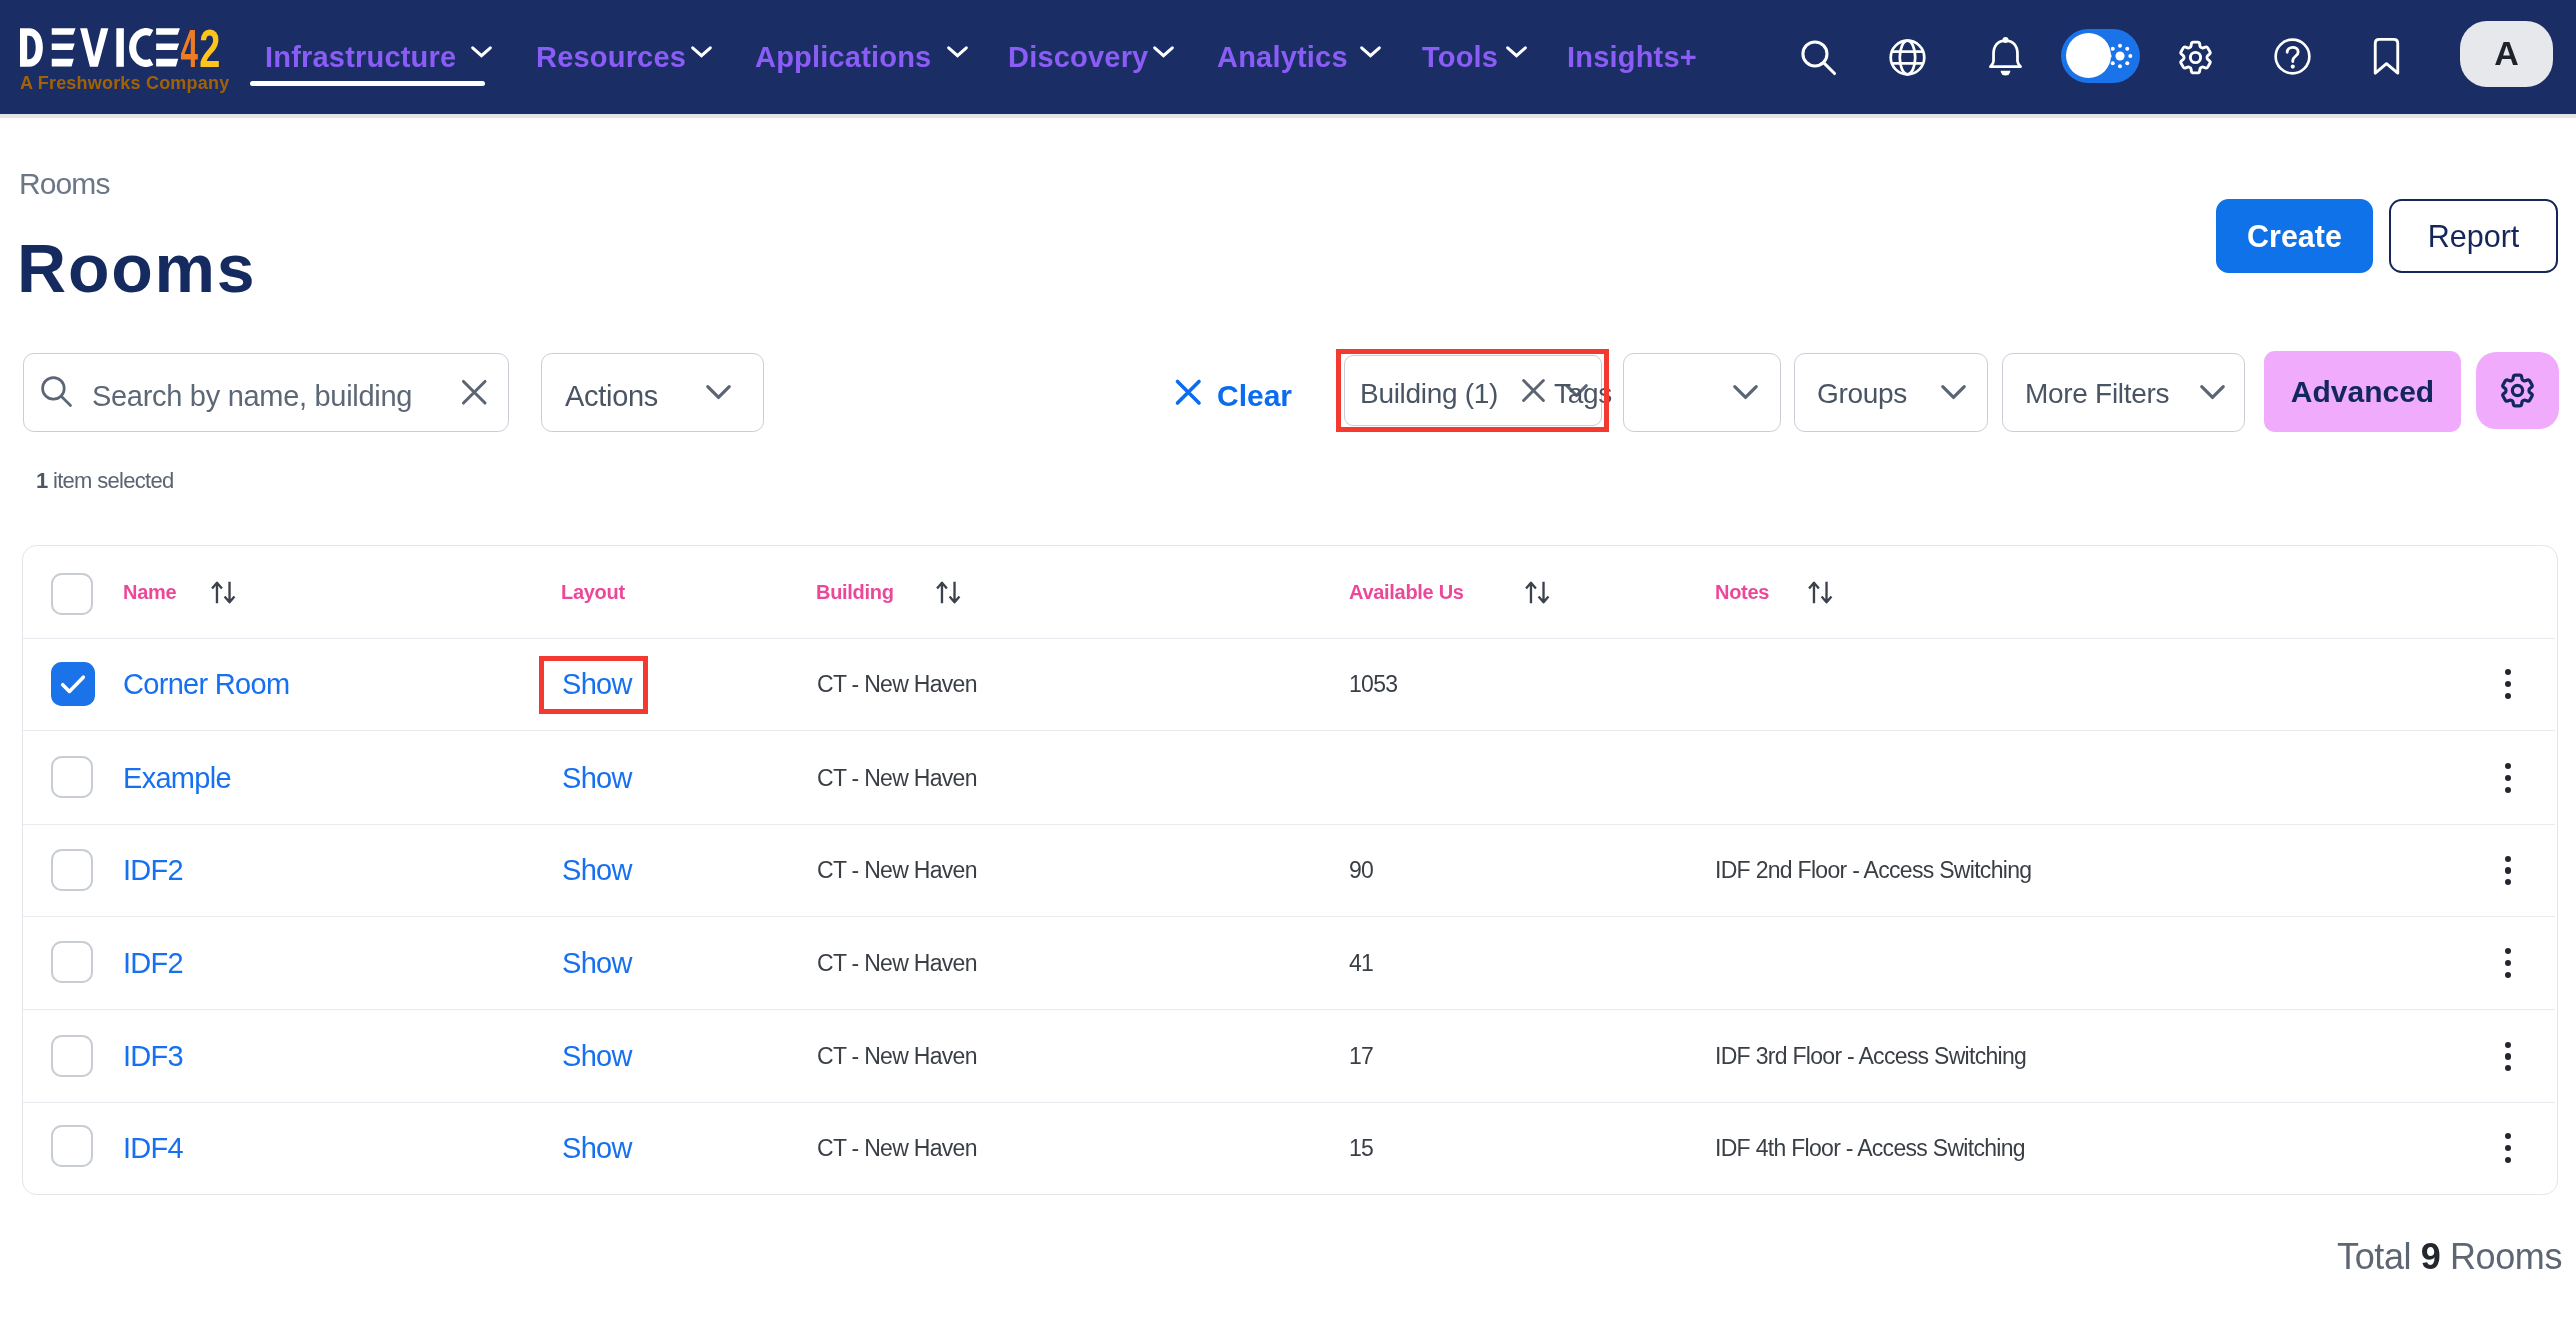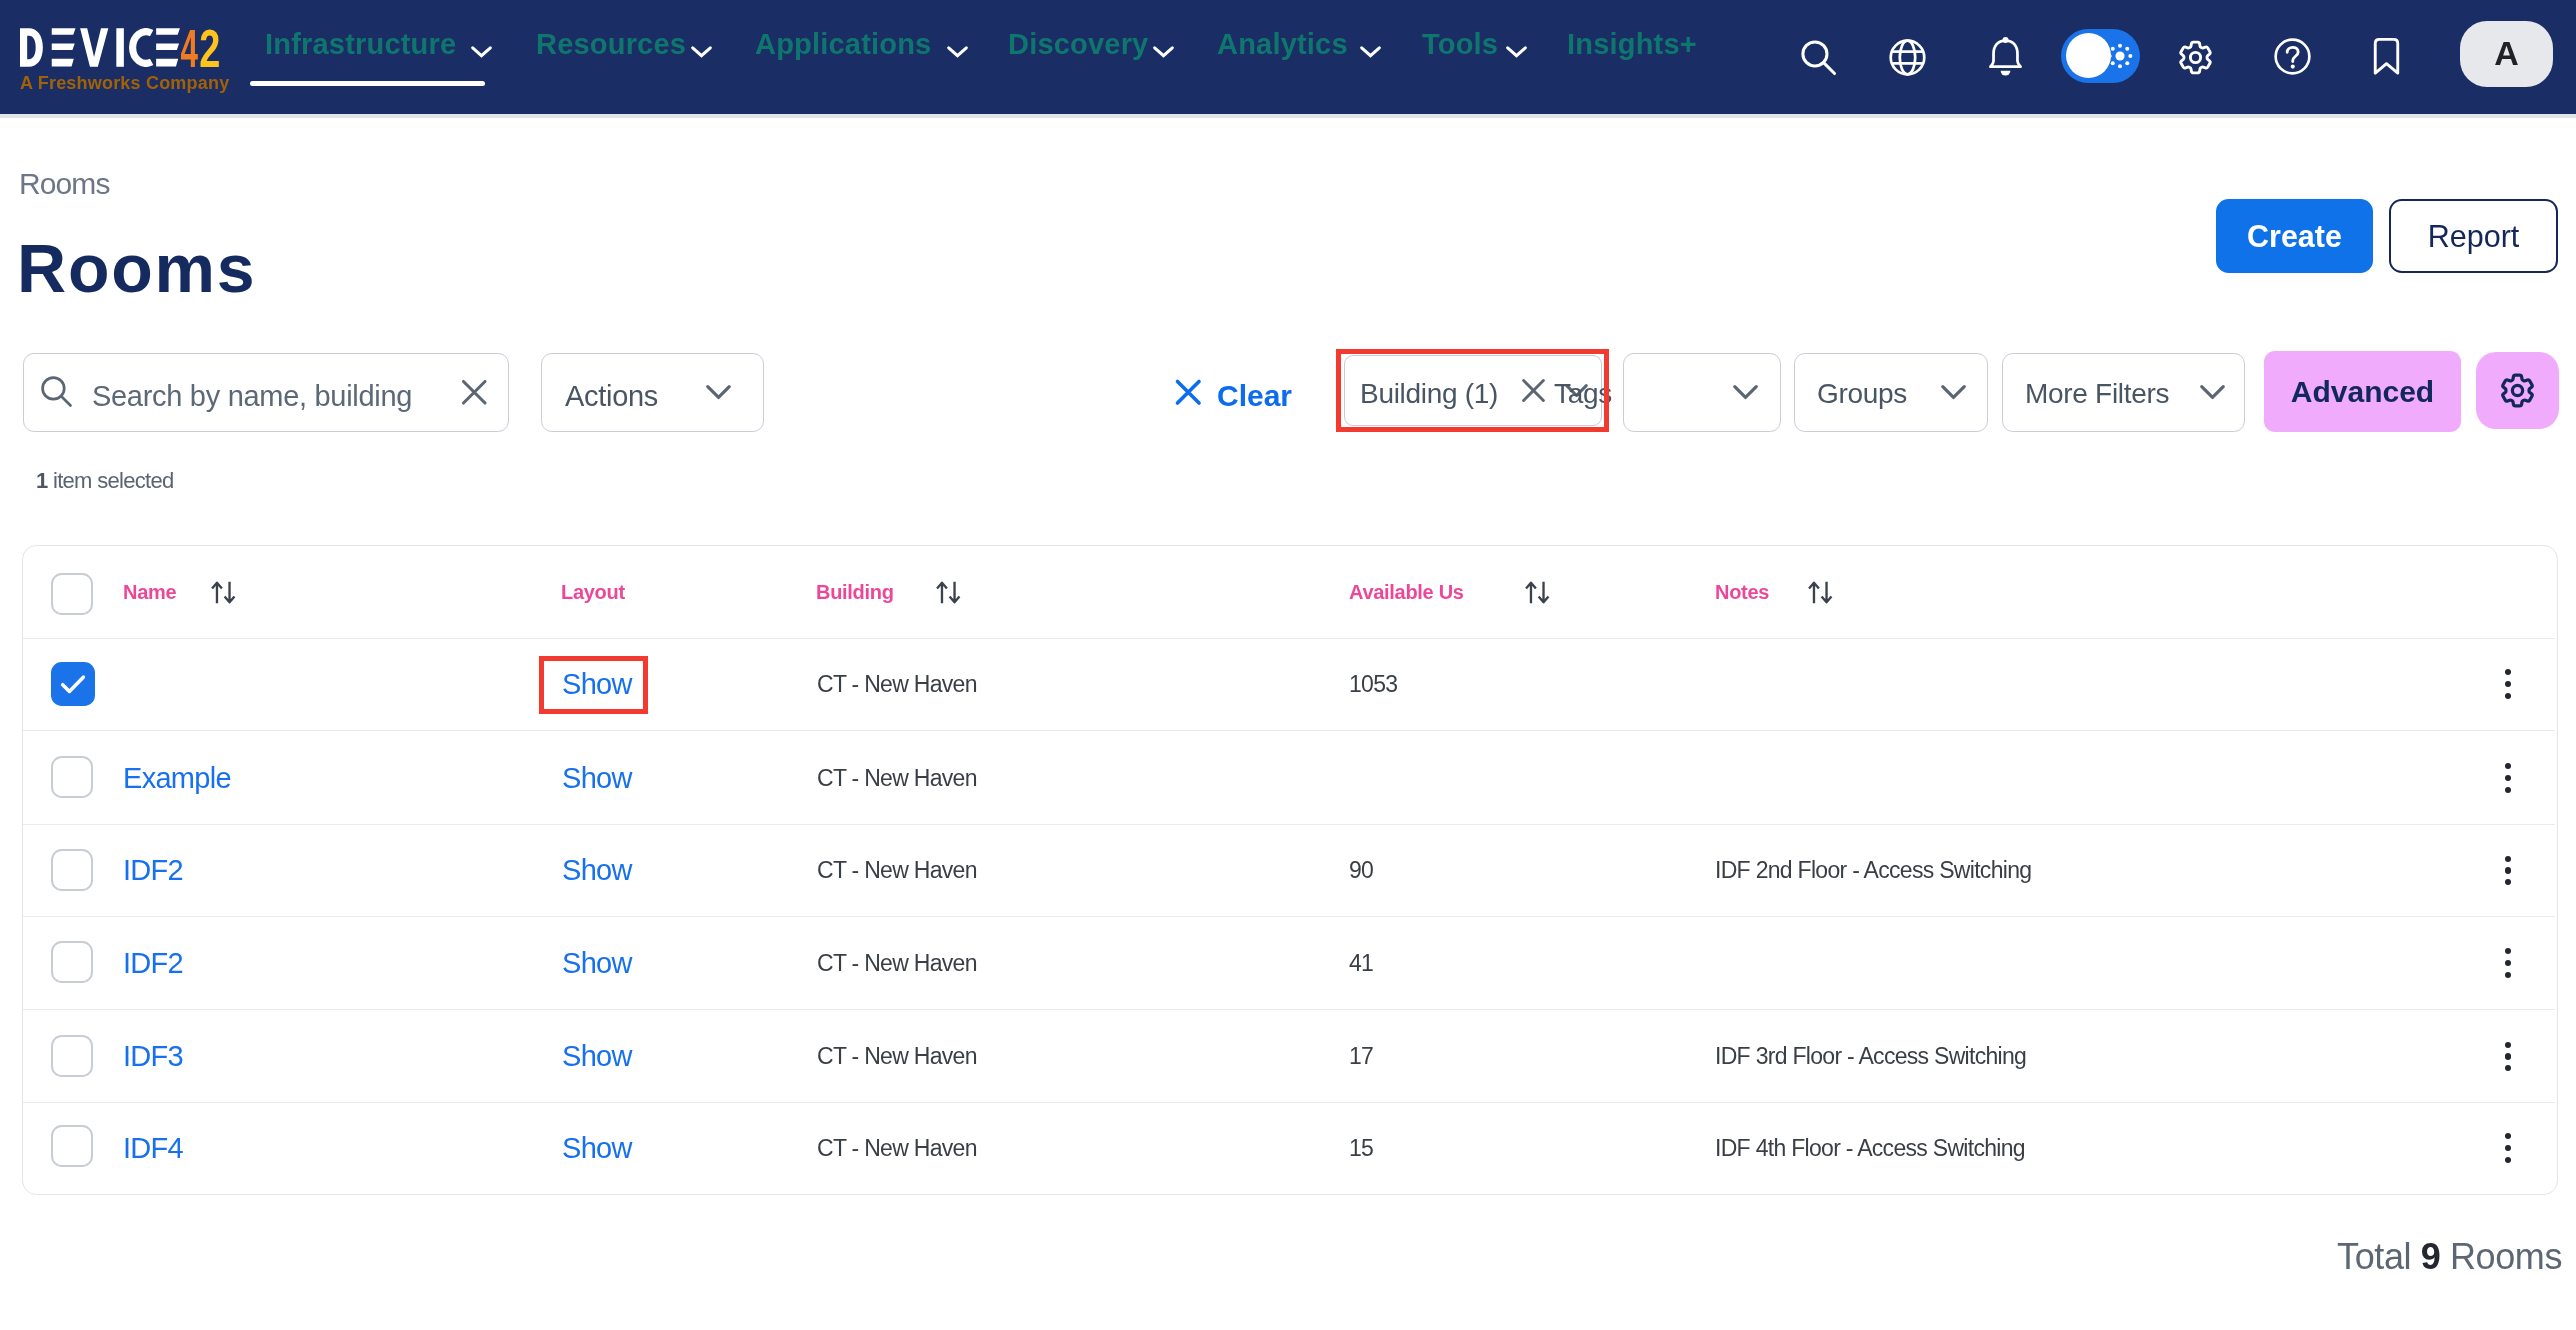--- a/index.html
+++ b/index.html
@@ -1,21 +1,21 @@
 <!DOCTYPE html>
 <html style="font-size:14.4px"><head>
 <meta charset="utf-8">
 <style>
 *{margin:0;padding:0;box-sizing:border-box}
 html,body{width:2576px;height:1330px;background:#fff;font-family:"Liberation Sans",sans-serif;overflow:hidden;}
 #page{position:relative;width:2576px;height:1330px;background:#fff;overflow:hidden}
 .abs{position:absolute}
 .vc{display:flex;align-items:center}
 .navbar{left:0;top:0;width:2576px;height:118px;background:#1a2d64;border-bottom:4.5px solid #e2e4e8}
-.navitem{top:25px;height:38px;line-height:38px;color:#0f766e;font-size:29px;font-weight:700;letter-spacing:0.2px}
+.navitem{top:38px;height:38px;line-height:38px;color:#8b5cf6;font-size:29px;font-weight:700;letter-spacing:0.2px}
 .pill{border:1.8px solid #c8cdd6;border-radius:10.8px;background:#fff}
 .ptext{color:#4a5563;font-size:28px;letter-spacing:-0.3px}
 .bluebtn{background:#f0abfc;border-radius:10.8px}
 .redbox{border:5.4px solid #f23a30;background:transparent;z-index:5}
 .hdr{font-weight:700;font-size:20px;color:#ec4899;letter-spacing:-0.3px}
 .cell{font-size:23px;color:#3a3f46;letter-spacing:-0.7px}
 .link{font-size:29px;color:#1670f0;font-weight:500;letter-spacing:-0.7px}
 .row{position:absolute;left:0;width:2532px;border-bottom:1.8px solid #e8ebef}
 .dots{position:absolute;left:2476px;top:0;bottom:0;display:flex;flex-direction:column;justify-content:center;align-items:center;gap:5.4px;width:18px}
 .dot{width:6.3px;height:6.3px;border-radius:50%;background:#23272d}
@@ -207,20 +207,21 @@
         <path d="M10 27 V5 M4.5 10.5 L10 4 L15.5 10.5" stroke="#3c424b" stroke-width="2.6" fill="none" stroke-linejoin="round"></path>
         <path d="M24 3 V25 M18.5 19.5 L24 26 L29.5 19.5" stroke="#3c424b" stroke-width="2.6" fill="none" stroke-linejoin="round"></path>
       </svg>
 </div>
 
 <div class="row" style="left:23px;top:638px;height:93px">
   <div class="abs" style="left:28px;top:24px;width:44px;height:44px;border-radius:10.8px;background:#1a73e8"></div>
   <svg class="abs" style="left:37px;top:36px" width="26" height="20.6" viewBox="0 0 29 23">
         <path d="M3 12 L10.5 19.5 L26 3.5" stroke="#fff" stroke-width="4" fill="none" stroke-linecap="round" stroke-linejoin="round"></path>
       </svg>
+  <div class="abs vc link" style="left:100px;top:0;height:92px">Corner Room</div>
   <div class="abs vc link" style="left:539px;top:0;height:92px">Show</div>
   <div class="abs vc cell" style="left:794px;top:0;height:92px">CT - New Haven</div>
   <div class="abs vc cell" style="left:1326px;top:0;height:92px">1053</div>
   <div class="dots">
         <div class="dot"></div>
         <div class="dot"></div>
         <div class="dot"></div>
       </div>
 </div>
 <div class="row" style="left:23px;top:732px;height:93px">

